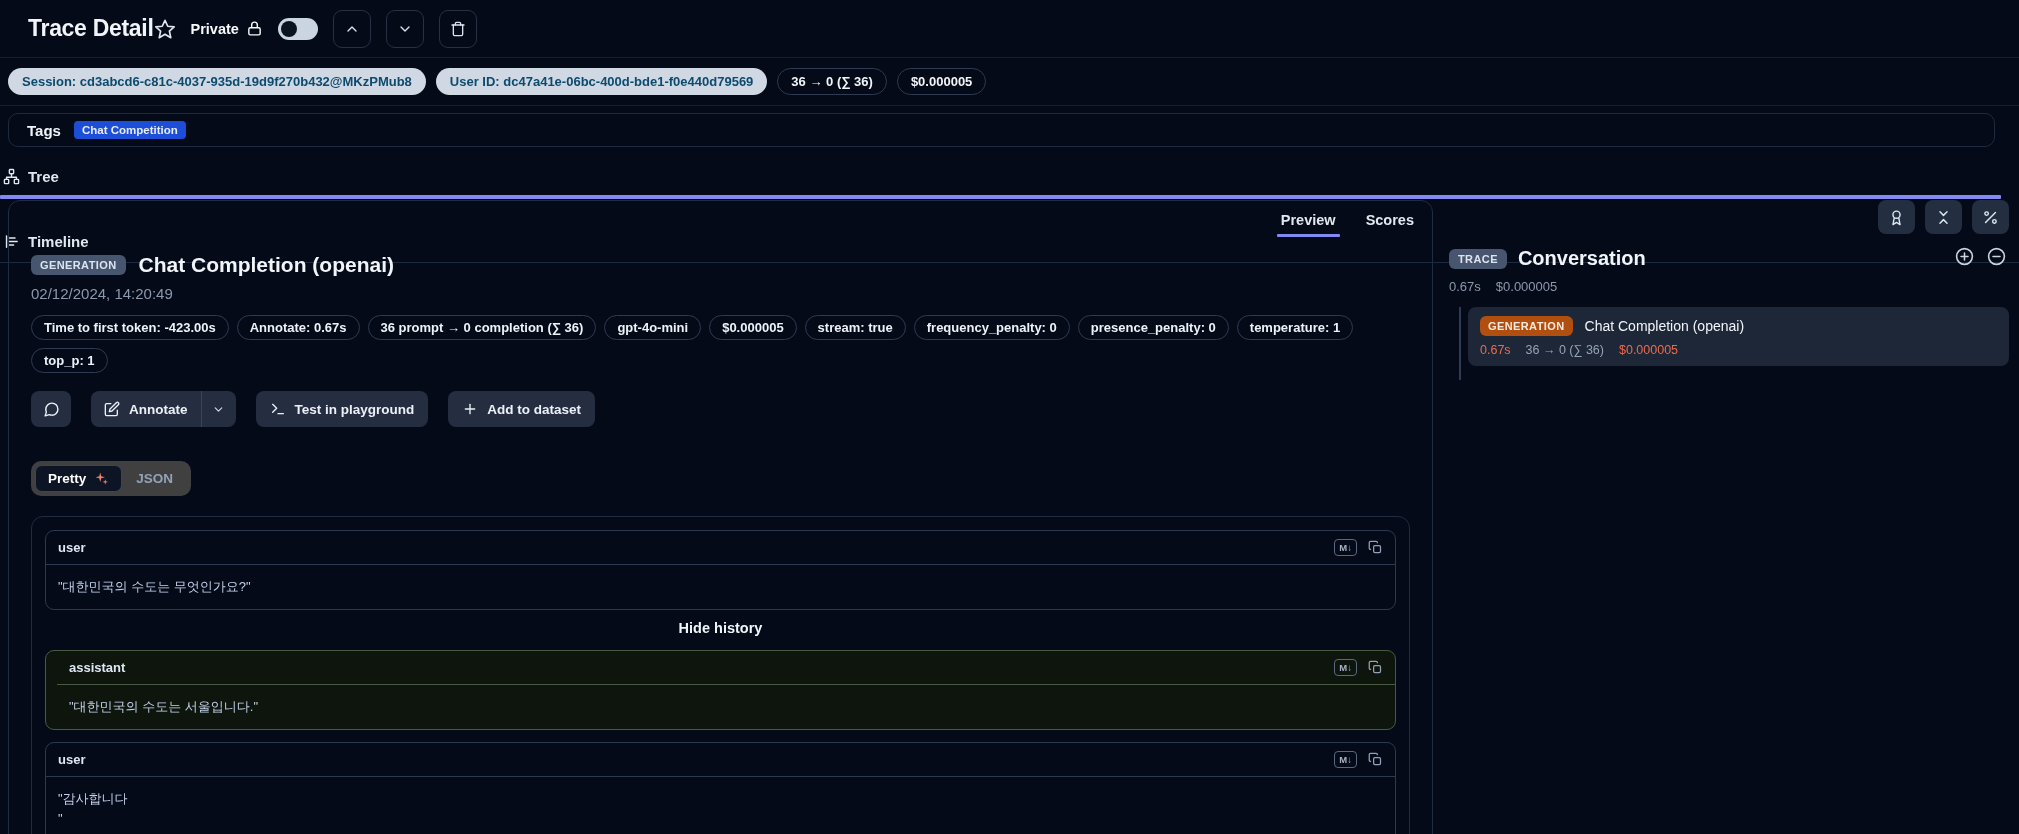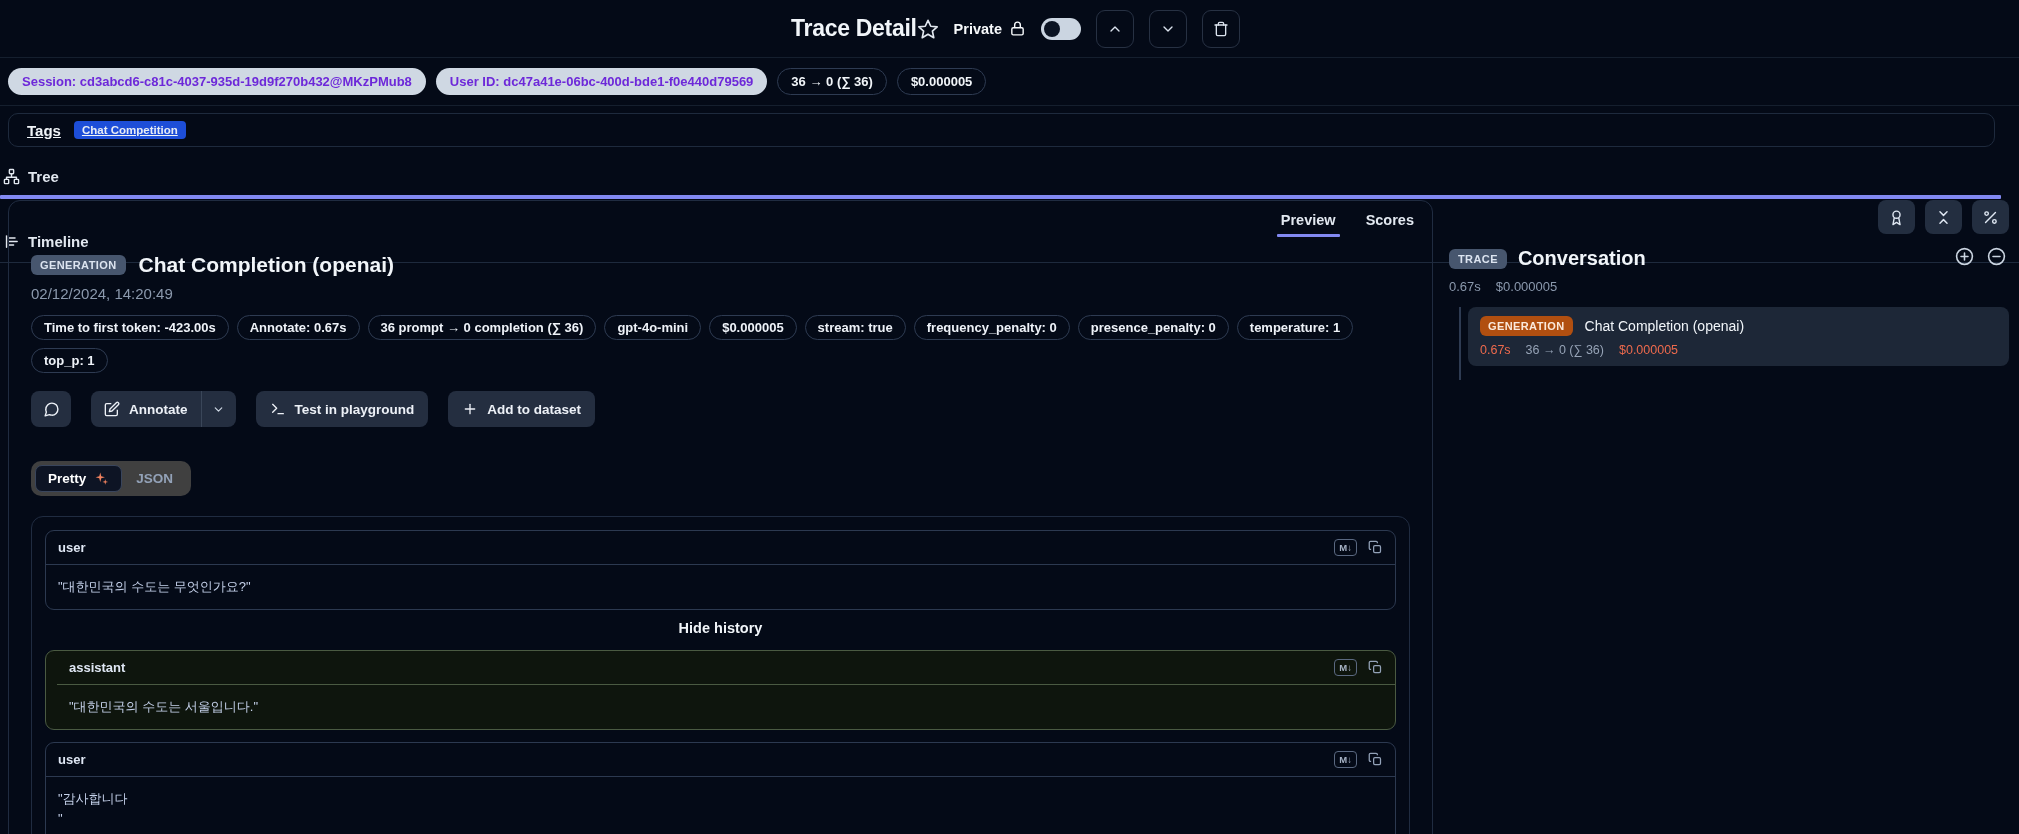--- a/index.html
+++ b/index.html
@@ -7,52 +7,52 @@
   body {
     background:#040a17;
     color:#f1f5f9;
     font-family:"Liberation Sans", sans-serif;
     position:relative;
   }
   svg { display:block; }
 
   
   .topbar {
-    height:58px; display:flex; align-items:center; justify-content:center;
+    height:58px; display:flex; align-items:center; justify-content:flex-start;
     padding:0 16px 0 28px; border-bottom:1px solid #151f2e;
   }
   .page-title { font-size:23px; font-weight:700; letter-spacing:-0.3px; }
   .topbar-right { display:flex; align-items:center; gap:15px; }
   .icon-plain { color:#e2e8f0; display:flex; align-items:center; cursor:pointer; }
   .privacy { display:flex; align-items:center; gap:7px; font-size:14.5px; font-weight:600; color:#f8fafc; }
   .toggle { width:40px; height:22px; border-radius:11px; background:#cbd5e1; position:relative; cursor:pointer; }
   .toggle .knob { position:absolute; left:3px; top:3px; width:16px; height:16px; border-radius:50%; background:#0b1322; }
   .sq-btn {
     width:38px; height:38px; border:1px solid #273143; border-radius:9px;
     display:flex; align-items:center; justify-content:center; color:#dbe3ee; cursor:pointer; background:transparent;
   }
 
   
   .meta-row {
     display:flex; align-items:center; gap:10px; padding:10px 8px;
     border-bottom:1px solid #151f2e;
   }
   .pill-light {
-    background:#cfd8e3; color:#6d28d9; font-size:13px; font-weight:700;
+    background:#cfd8e3; color:#0c4a6e; font-size:13px; font-weight:700;
     padding:6px 14px; border-radius:999px; white-space:nowrap;
   }
   .pill-outline {
     border:1px solid #2e3b52; color:#f1f5f9; font-size:13px; font-weight:700;
     padding:5px 13px; border-radius:999px; white-space:nowrap;
   }
 
   
   .tags-row {
     margin:7px 24px 0 8px; border:1px solid #1e2a3d; border-radius:10px;
-    padding:7px 18px; display:flex; align-items:center; gap:13px; min-height:31px;text-decoration:underline;
+    padding:7px 18px; display:flex; align-items:center; gap:13px; min-height:31px;
   }
   .tags-label { font-size:15px; font-weight:700; }
   .tag-pill {
     background:#1d4ed8; color:#e8edf5; font-size:11.5px; font-weight:700;
     padding:3px 8px; border-radius:4px;
   }
 
   
   .view-tabs {
     display:flex; justify-content:flex-end; gap:28px; padding-right:18px;

